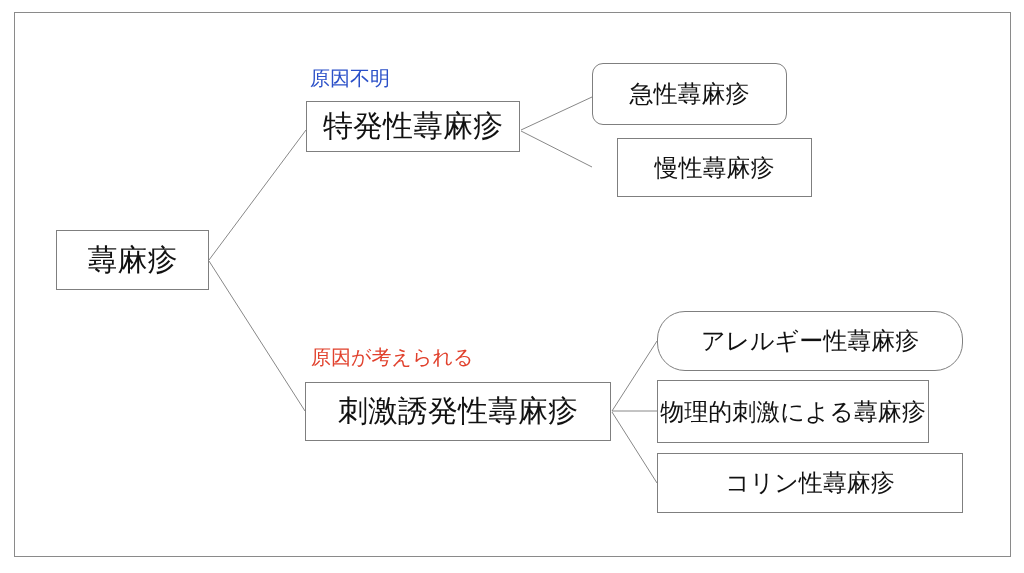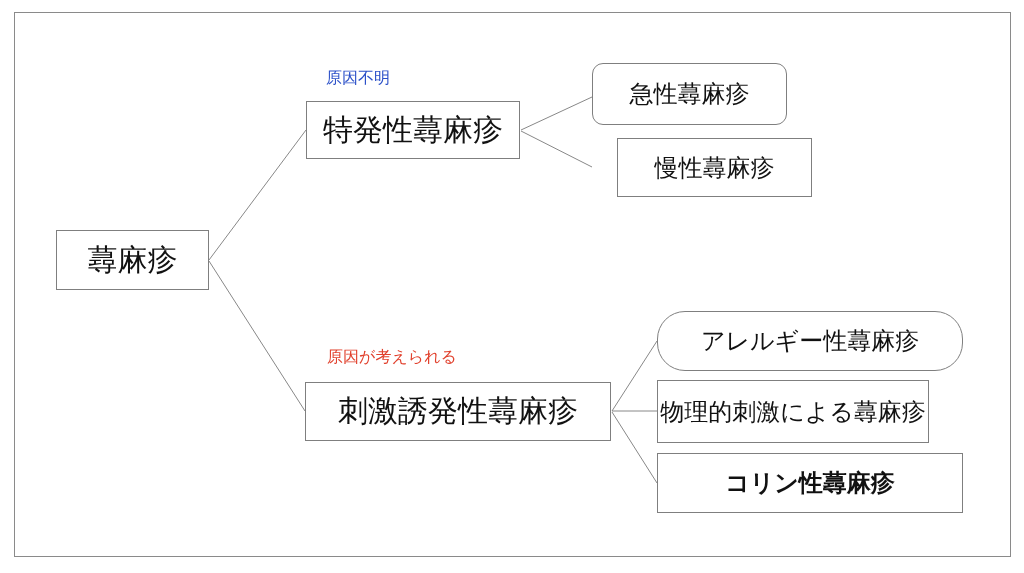--- a/index.html
+++ b/index.html
@@ -39,33 +39,32 @@
     background: #ffffff;
     border: 1px solid #7f7f7f;
     display: flex;
     align-items: center;
     justify-content: center;
     color: #111111;
     white-space: nowrap;
     text-align: center;
   }
   .node-root        { left: 56px;  top: 230px; width: 153px; height: 60px; font-size: 30px; }
-  .node-idiopathic  { left: 306px; top: 101px; width: 214px; height: 58px; font-size: 30px; }
+  .node-idiopathic  { left: 306px; top: 101px; width: 214px; height: 51px; font-size: 30px; }
   .node-inducible   { left: 305px; top: 382px; width: 306px; height: 59px; font-size: 30px; }
   .node-acute       { left: 592px; top: 63px;  width: 195px; height: 62px; font-size: 24px; border-radius: 11px; }
   .node-chronic     { left: 592px; top: 138px; width: 195px; height: 59px; font-size: 24px; margin-left: 25px; }
   .node-allergic    { left: 657px; top: 311px; width: 306px; height: 60px; font-size: 24px; border-radius: 28px; }
   .node-physical    { left: 657px; top: 380px; width: 272px; height: 63px; font-size: 24px; }
-  .node-cholinergic { left: 657px; top: 453px; width: 306px; height: 60px; font-size: 24px; font-weight: bold; }
+  .node-cholinergic { left: 657px; top: 453px; width: 306px; height: 60px; font-size: 24px; }
   .annotation {
     position: absolute;
-    font-size: 16px;
+    font-size: 20px;
     line-height: 22px;
     white-space: nowrap;
-    margin-left: 16px;
   }
   .annotation-blue { left: 310px; top: 67px; color: #2B50C8; }
   .annotation-red  { left: 311px; top: 346px; color: #E1412D; }
 </style>
 </head>
 <body>
 
 <div class="canvas">
 
   <div class="page-border"></div>

